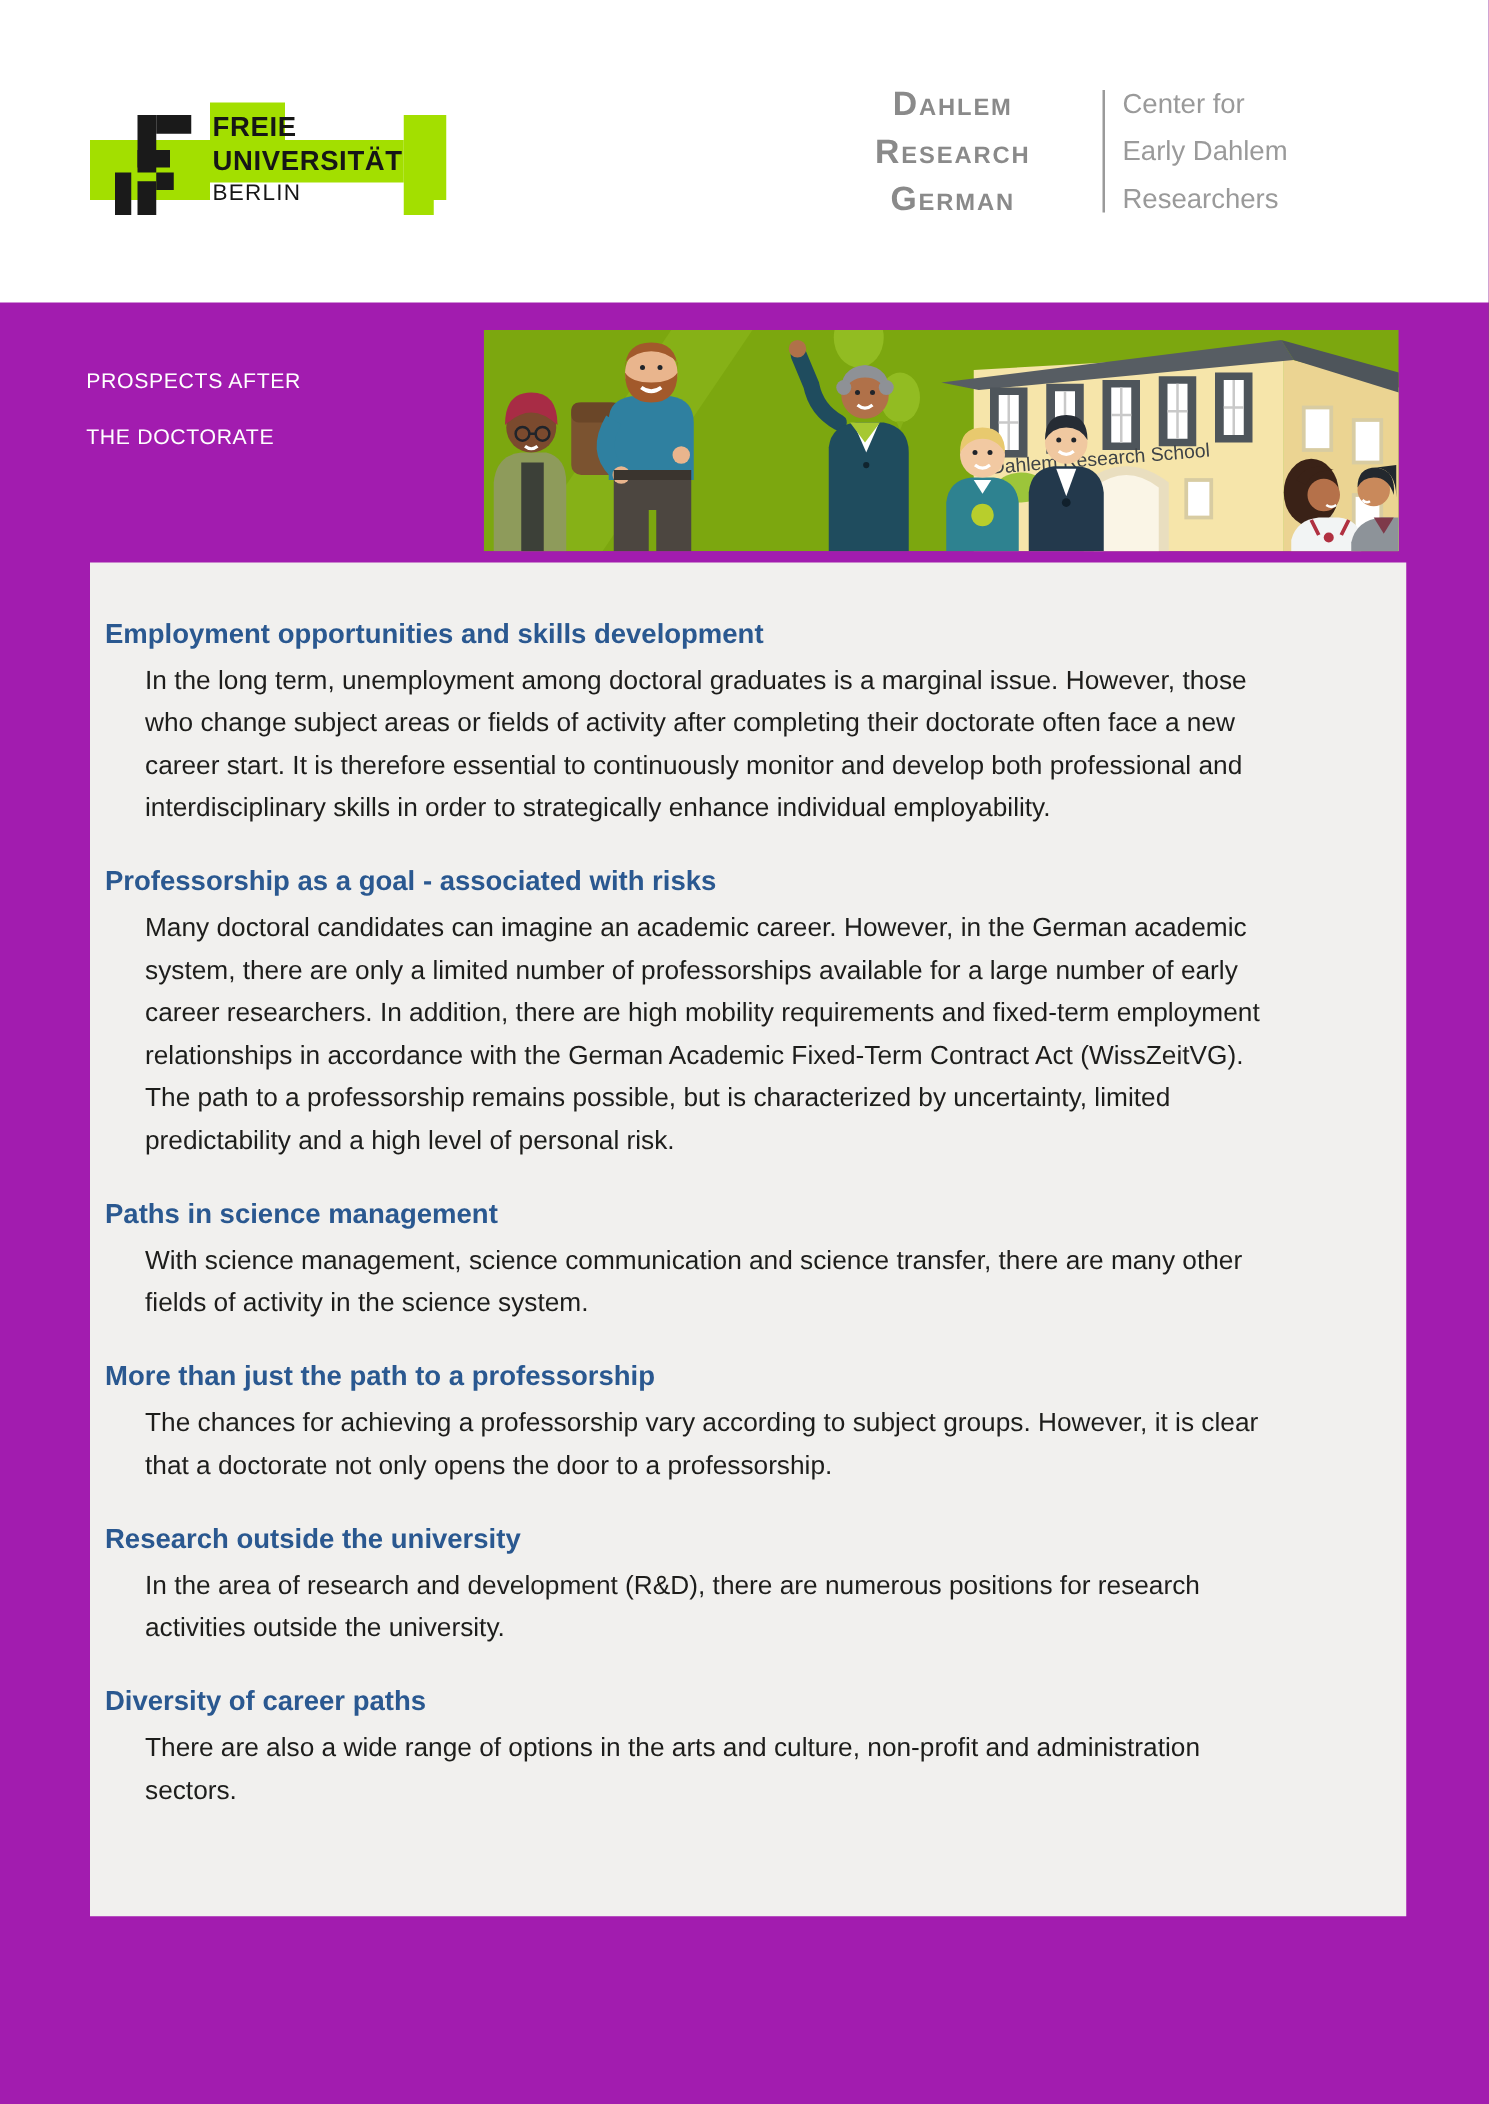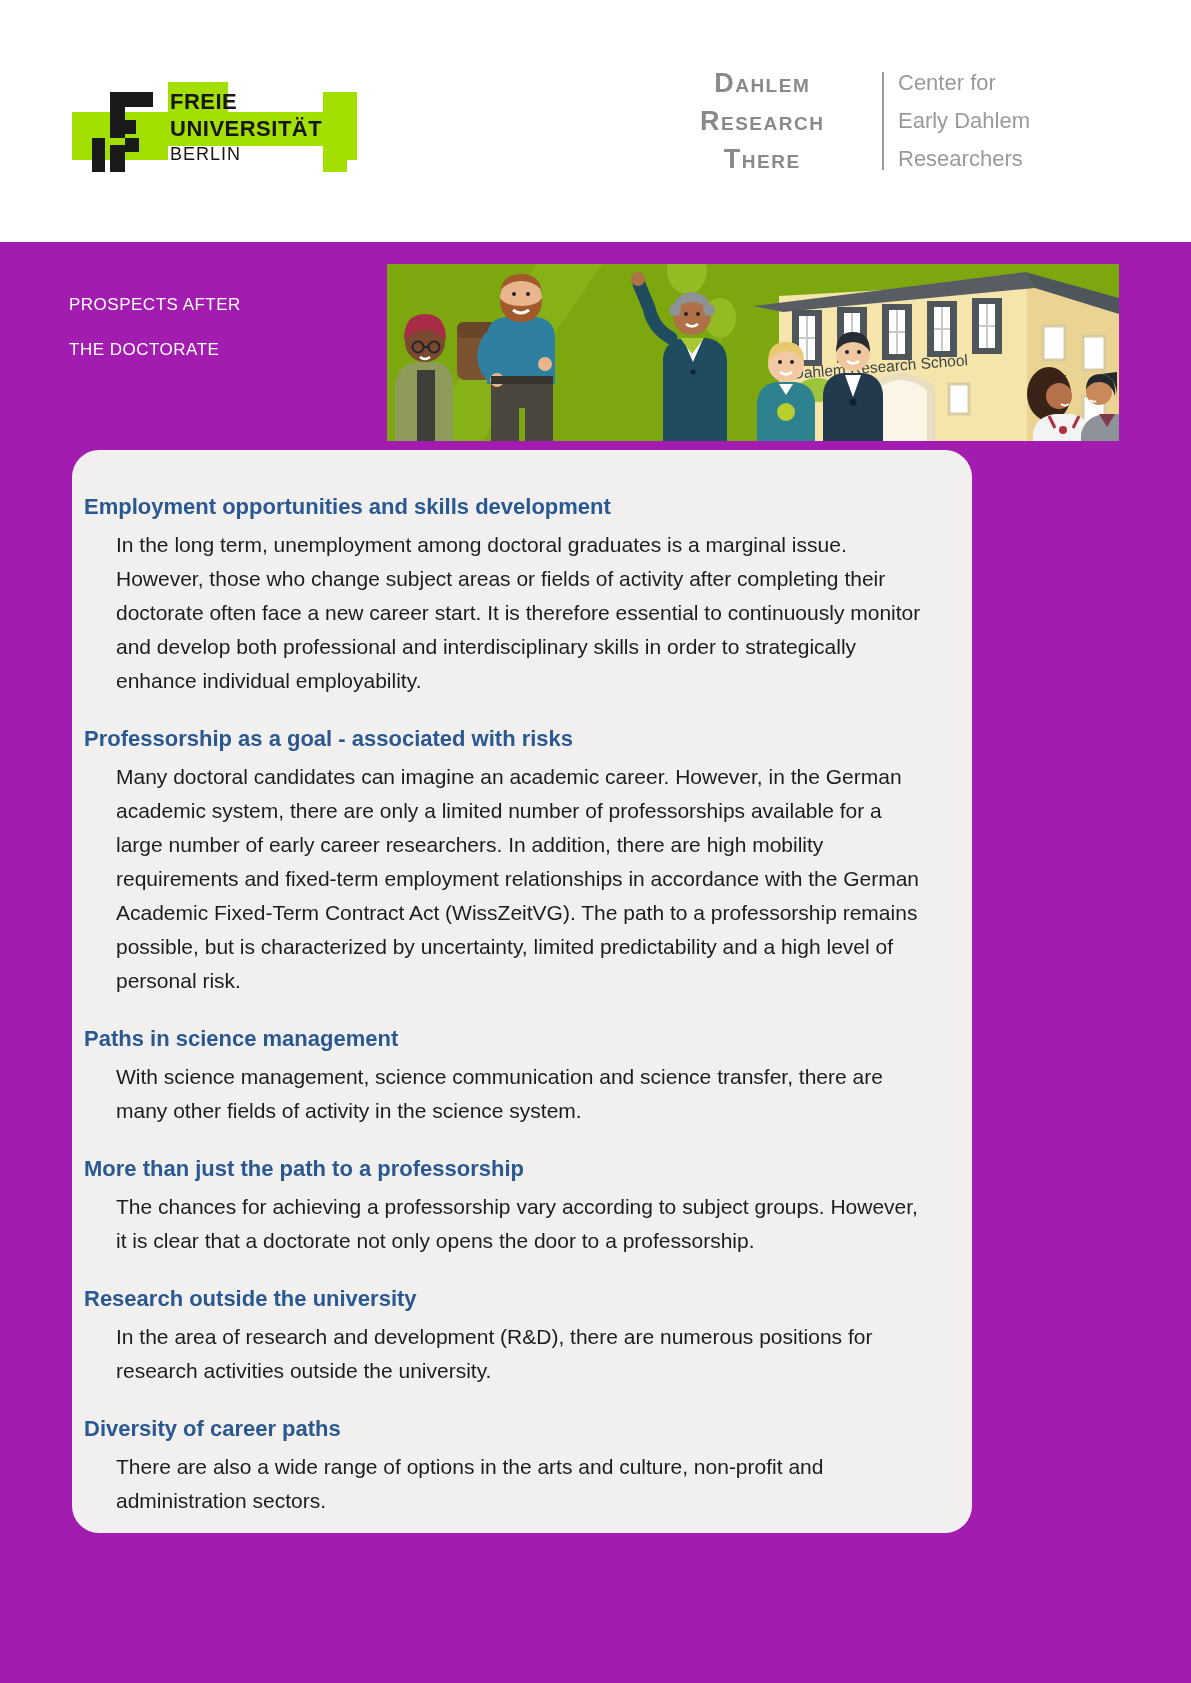--- a/index.html
+++ b/index.html
@@ -34,22 +34,22 @@
   .drs-tagline { position:absolute; left:198px; top:0; color:#9A9A9A;
                  font-size:22px; line-height:38px; font-weight:normal; }
 
   
   .hero-title { position:absolute; left:69px; top:282px; color:#FFFFFF;
                 font-size:17px; font-weight:normal; line-height:45px; letter-spacing:.5px; }
   .banner { position:absolute; left:387px; top:264px; width:732px; height:177px; }
   .banner svg { display:block; }
 
   
-  .card { position:absolute; left:72px; top:450px; width:900px; height:1083px;
-          background:#F1F0EE; padding:42px 48px 30px 12px; overflow:hidden;border-radius:27px; }
+  .card { position:absolute; left:72px; top:450px; width:1053px; height:1083px;
+          background:#F1F0EE; padding:42px 48px 30px 12px; overflow:hidden; }
   .sec { margin-bottom:26px; }
   .sec-heading { color:#2A5890; font-size:22px; font-weight:bold; line-height:30px; margin-bottom:6px; }
   .sec-body { color:#1D1D1B; font-size:21px; line-height:34px; margin-left:32px; max-width:895px; }
 </style>
 </head>
 <body>
 
 <div class="page">
 
   <div class="header">
@@ -70,21 +70,21 @@
       </svg>
       <div class="fu-text fu-t1">FREIE</div>
       <div class="fu-text fu-t2">UNIVERSITÄT</div>
       <div class="fu-text fu-t3">BERLIN</div>
     </div>
 
     <div class="drs-logo">
       <div class="drs-name">
         <div>Dahlem</div>
         <div>Research</div>
-        <div>There</div>
+        <div>German</div>
       </div>
       <div class="drs-divider"></div>
       <div class="drs-tagline">
         <div>Center for</div>
         <div>Early Dahlem</div>
         <div>Researchers</div>
       </div>
     </div>
   </div>
 

